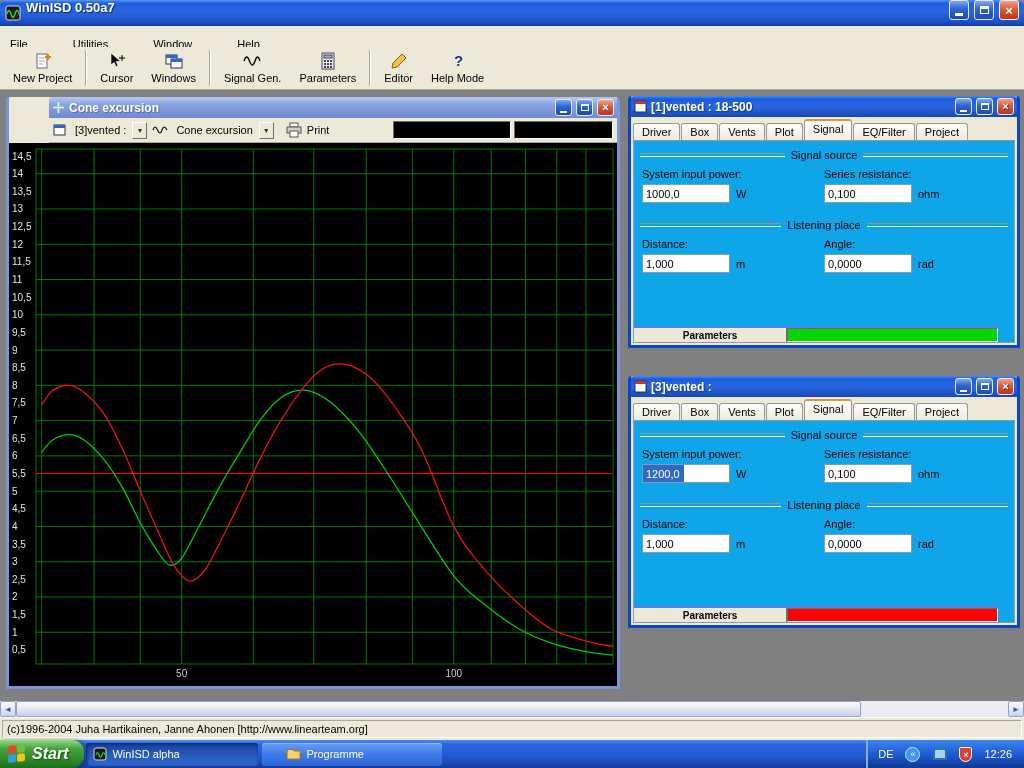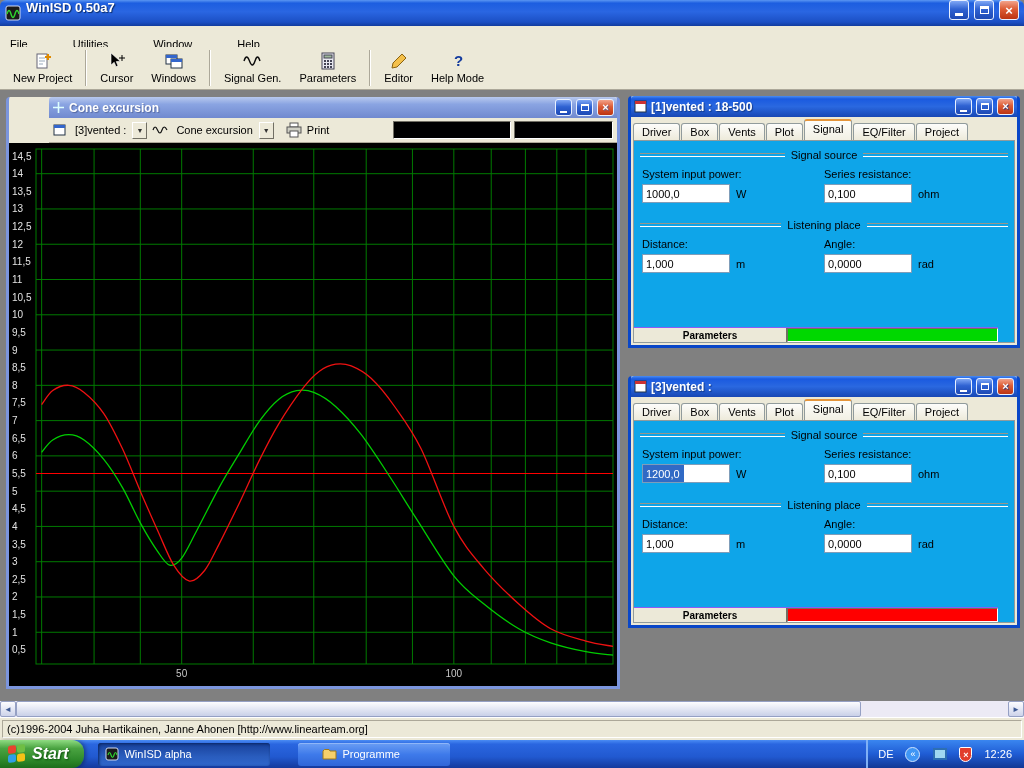--- a/index.html
+++ b/index.html
@@ -87,23 +87,23 @@
   
   .taskbar { position:absolute; left:0; top:740px; right:0; height:28px;
     background:linear-gradient(180deg,#4a8cf4 0%,#2a66e0 15%,#2159d0 60%,#15399c 100%); display:flex; align-items:center; }
   .startbtn { height:28px; display:flex; align-items:center; gap:6px; padding:0 16px 0 8px;
     background:linear-gradient(180deg,#8fdc82 0%,#4aa341 30%,#2f8a2b 70%,#1d6e1b 100%);
     border-radius:0 12px 12px 0; box-shadow:2px 0 4px rgba(0,0,0,.35); }
   .startbtn .stext { color:#fff; font-weight:bold; font-style:italic; font-size:16px; text-shadow:1px 1px 2px #0a4a0a; }
   .flag { width:18px; height:18px; display:grid; grid-template-columns:8px 8px; grid-template-rows:8px 8px; gap:1px; transform:skewY(-6deg); }
   .flag i { border-radius:2px; }
   .flag .f1{background:#e8442e;} .flag .f2{background:#6fbe44;} .flag .f3{background:#2f9fe8;} .flag .f4{background:#f5c216;}
-  .task { height:23px; margin:0 14px; width:172px; display:flex; align-items:center; gap:5px; padding:0 7px; color:#fff; border-radius:3px; font-size:11px; white-space:nowrap; overflow:hidden; }
+  .task { height:23px; margin:0 2px; width:172px; display:flex; align-items:center; gap:5px; padding:0 7px; color:#fff; border-radius:3px; font-size:11px; white-space:nowrap; overflow:hidden; }
   .task.pressed { background:linear-gradient(#17409a,#2a5dbe 60%,#2f66cc); box-shadow:inset 1px 1px 3px #0a2560; }
-  .task.normal { background:linear-gradient(#6b9ef4,#3e7aea 50%,#3066d8); box-shadow:inset 0 1px 0 #8fb6f8; width:152px;padding-left:24px; }
+  .task.normal { background:linear-gradient(#6b9ef4,#3e7aea 50%,#3066d8); box-shadow:inset 0 1px 0 #8fb6f8; width:180px;padding-left:24px; }
   .tray { margin-left:auto; height:28px; display:flex; align-items:center; gap:12px; padding:0 12px 0 10px;
     background:linear-gradient(180deg,#3a86f0 0%,#1f5cd4 50%,#123894 100%); border-left:2px solid #7fb0f6; color:#fff; }
   .trayicon { width:15px; height:15px; display:flex; align-items:center; justify-content:center; }
   .hidechev { width:15px; height:15px; border-radius:50%; background:#3f96f5; border:1px solid #cfe4ff; color:#fff; font-size:9px; line-height:13px; text-align:center; }
   .shield { width:13px; height:15px; background:#e23d2d; border-radius:2px 2px 7px 7px; color:#fff; font-size:9px; font-weight:bold; text-align:center; line-height:14px; border:1px solid #fff; }
   .disp { width:14px; height:12px; background:#9fd8f2; border:2px solid #2d6fb2; }
   .clock { font-size:11px; }
 
   .icon { display:inline-flex; align-items:center; justify-content:center; }
 </style>

